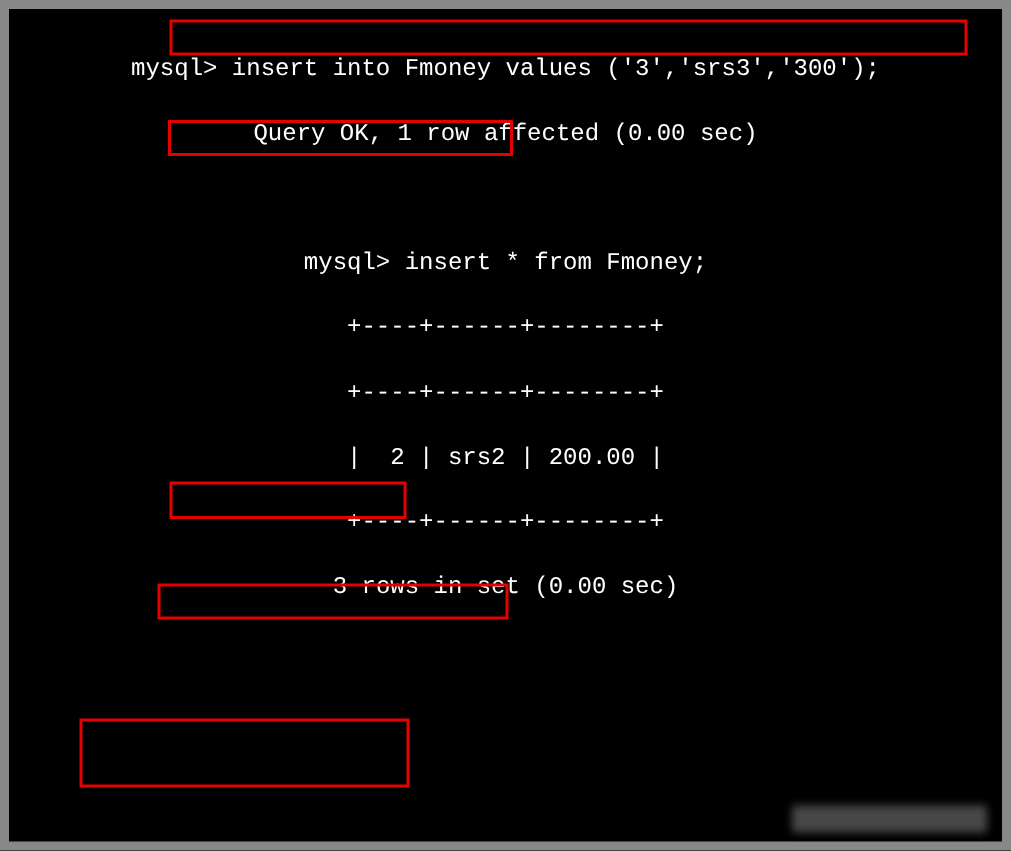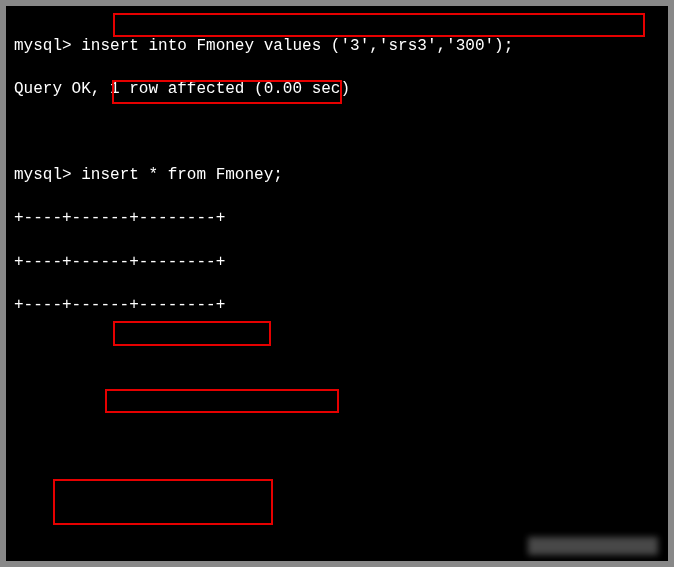--- a/index.html
+++ b/index.html
@@ -1,18 +1,19 @@
 <!DOCTYPE html>
 <html><head>
   <meta charset="utf-8">
   <style>
     * {
       margin: 0;
       padding: 0;
       box-sizing: border-box;
+      text-align: center;
     }
     body {
       background: #888;
       padding: 6px;
       width: 674px;
       height: 567px;
       font-family: 'Courier New', monospace;
       font-size: 16px;
       line-height: 1.35;
       position: relative;
@@ -54,21 +55,23 @@
 </head>
 <body>
 
 <div class="terminal">
 <span class="line"><span>mysql&gt;</span> <span>insert into Fmoney values ('3','srs3','300');</span></span>
 <span class="line">Query OK, 1 row affected (0.00 sec)</span>
 <span class="line"> </span>
 <span class="line"><span>mysql&gt;</span> <span>insert * from Fmoney;</span></span>
 <span class="line">+----+------+--------+</span>
 <span class="line">+----+------+--------+</span>
+<span class="line">|  2 | srs2 | 200.00 |</span>
 <span class="line">+----+------+--------+</span>
+<span class="line">3 rows in set (0.00 sec)</span>
 <span class="line"> </span>
 
 
 
 
 
 
 
 
 

